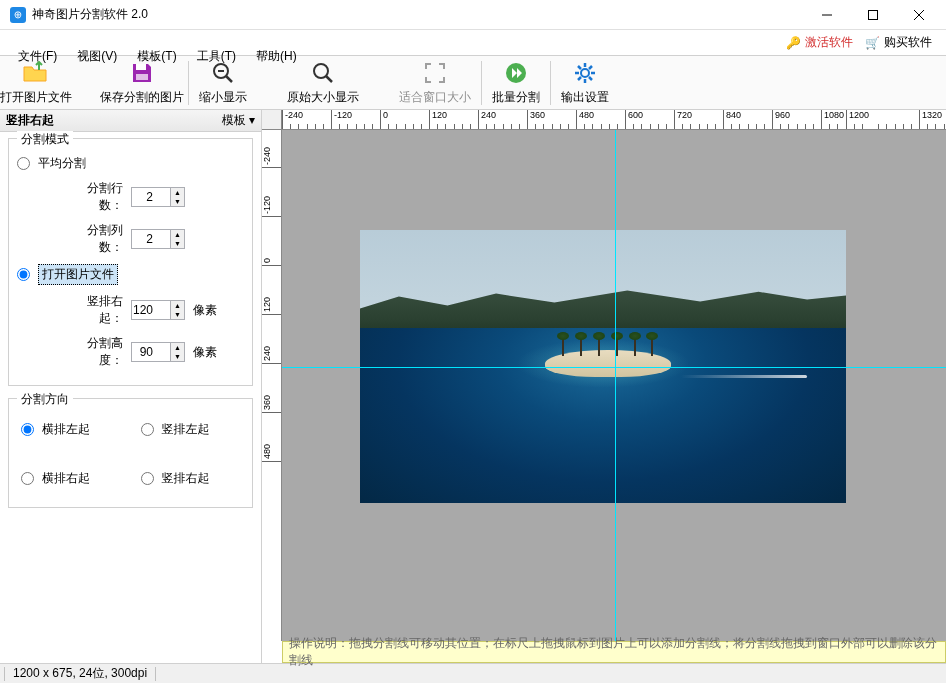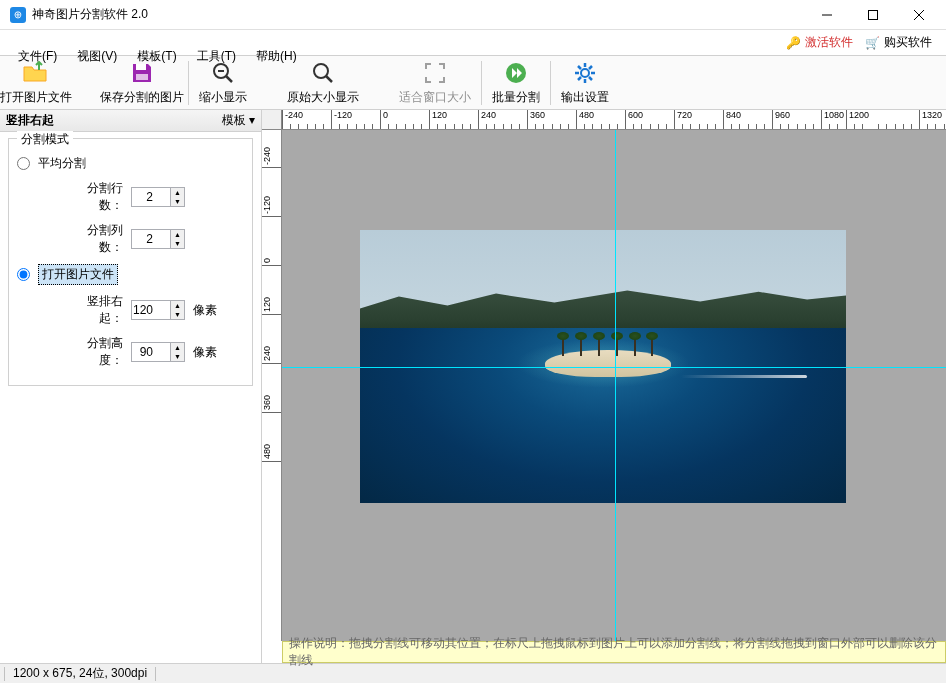--- a/index.html
+++ b/index.html
@@ -247,20 +247,41 @@
           <input type="number" value="90" style="">
           <div class="spinner-btns">
               <span>▲</span>
               <span>▼</span>
             </div>
         </div>
         <span>像素</span>
       </div>
     </div>
 
+    <div class="group">
+      <div class="group-title">分割方向</div>
+      <div class="dir-grid">
+        <label class="radio-row">
+            <input type="radio" name="dir" checked="" style="">
+            <span>横排左起</span>
+          </label>
+        <label class="radio-row">
+            <input type="radio" name="dir" style="">
+            <span>竖排左起</span>
+          </label>
+        <label class="radio-row">
+            <input type="radio" name="dir" style="">
+            <span>横排右起</span>
+          </label>
+        <label class="radio-row">
+            <input type="radio" name="dir" style="">
+            <span>竖排右起</span>
+          </label>
+      </div>
+    </div>
 
   </div>
 
   <div class="canvas-area">
     <div class="ruler-corner"></div>
     <div class="ruler-h">
         <div class="ruler-h-inner" id="ruler-h-inner">
           <div class="tick" style="left: 0px;">-240</div>
           <div class="tick minor" style="left: 8.16667px;"></div>
           <div class="tick minor" style="left: 16.3333px;"></div>

